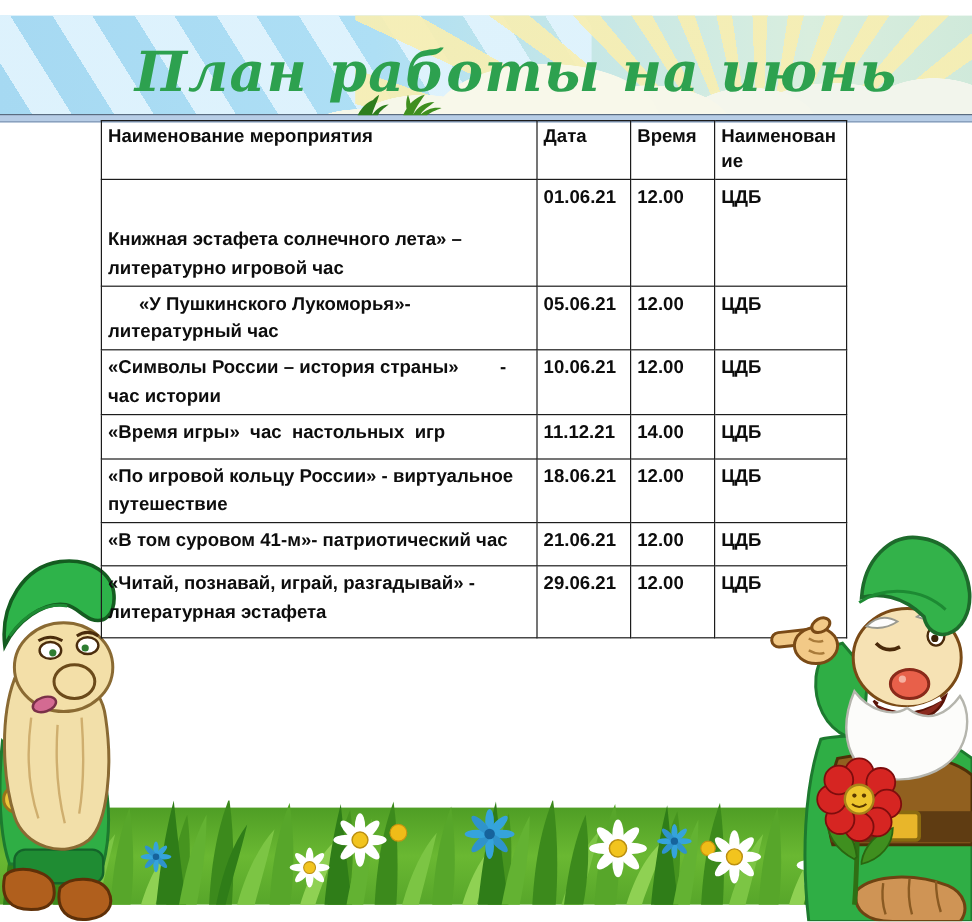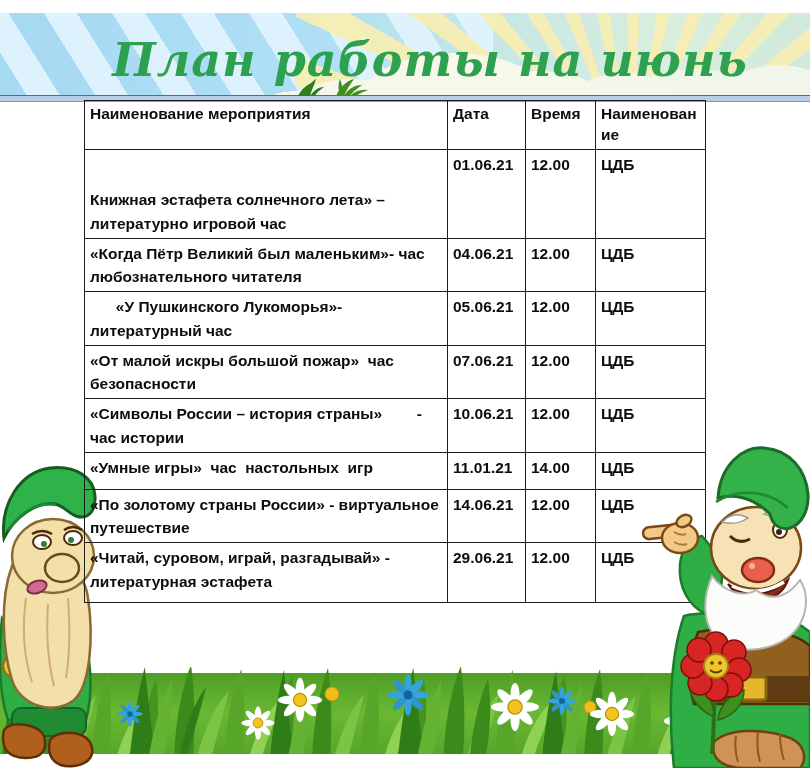--- a/index.html
+++ b/index.html
@@ -84,58 +84,52 @@
         <th class="c-resp">Наименование</th>
       </tr>
     </thead>
     <tbody>
       <tr class="h0">
         <td class="name bottom">Книжная эстафета солнечного лета» – литературно игровой час</td>
         <td>01.06.21</td>
         <td>12.00</td>
         <td>ЦДБ</td>
       </tr>
-      <tr class="h1">
-        <td class="name">«Когда Пётр Великий был маленьким»- час любознательного читателя</td>
-        <td>04.06.21</td>
-        <td>12.00</td>
-        <td>ЦДБ</td>
-      </tr>
       <tr class="h2">
         <td class="name">      «У Пушкинского Лукоморья»- литературный час</td>
         <td>05.06.21</td>
         <td>12.00</td>
         <td>ЦДБ</td>
       </tr>
-      <tr class="h3">
-        <td class="name">«От малой искры большой пожар»  час безопасности</td>
-        <td>07.06.21</td>
-        <td>12.00</td>
-        <td>ЦДБ</td>
-      </tr>
       <tr class="h4">
         <td class="name">«Символы России – история страны»        - час истории</td>
         <td>10.06.21</td>
         <td>12.00</td>
         <td>ЦДБ</td>
       </tr>
       <tr class="h5">
-        <td class="name">«Умные игры»  час  настольных  игр</td>
-        <td>11.01.21</td>
+        <td class="name">«Время игры»  час  настольных  игр</td>
+        <td>11.12.21</td>
         <td>14.00</td>
         <td>ЦДБ</td>
       </tr>
       <tr class="h6">
-        <td class="name">«По золотому страны России» - виртуальное путешествие</td>
-        <td>14.06.21</td>
+        <td class="name">«По игровой кольцу России» - виртуальное путешествие</td>
+        <td>18.06.21</td>
+        <td>12.00</td>
+        <td>ЦДБ</td>
+      </tr>
+      <tr class="h7">
+        <td class="name">«В том суровом 41-м»- патриотический час</td>
+        <td>21.06.21</td>
         <td>12.00</td>
         <td>ЦДБ</td>
       </tr>
       <tr class="h9">
-        <td class="name">«Читай, суровом, играй, разгадывай» - литературная эстафета</td>
+        <td class="name">«Читай, познавай, играй, разгадывай» - литературная эстафета</td>
         <td>29.06.21</td>
         <td>12.00</td>
         <td>ЦДБ</td>
       </tr>
     </tbody>
   </table>
 
   <svg class="grass" viewBox="0 0 810 87" preserveAspectRatio="none">
     <defs>
       <linearGradient id="gg" x1="0" y1="0" x2="0" y2="1">

